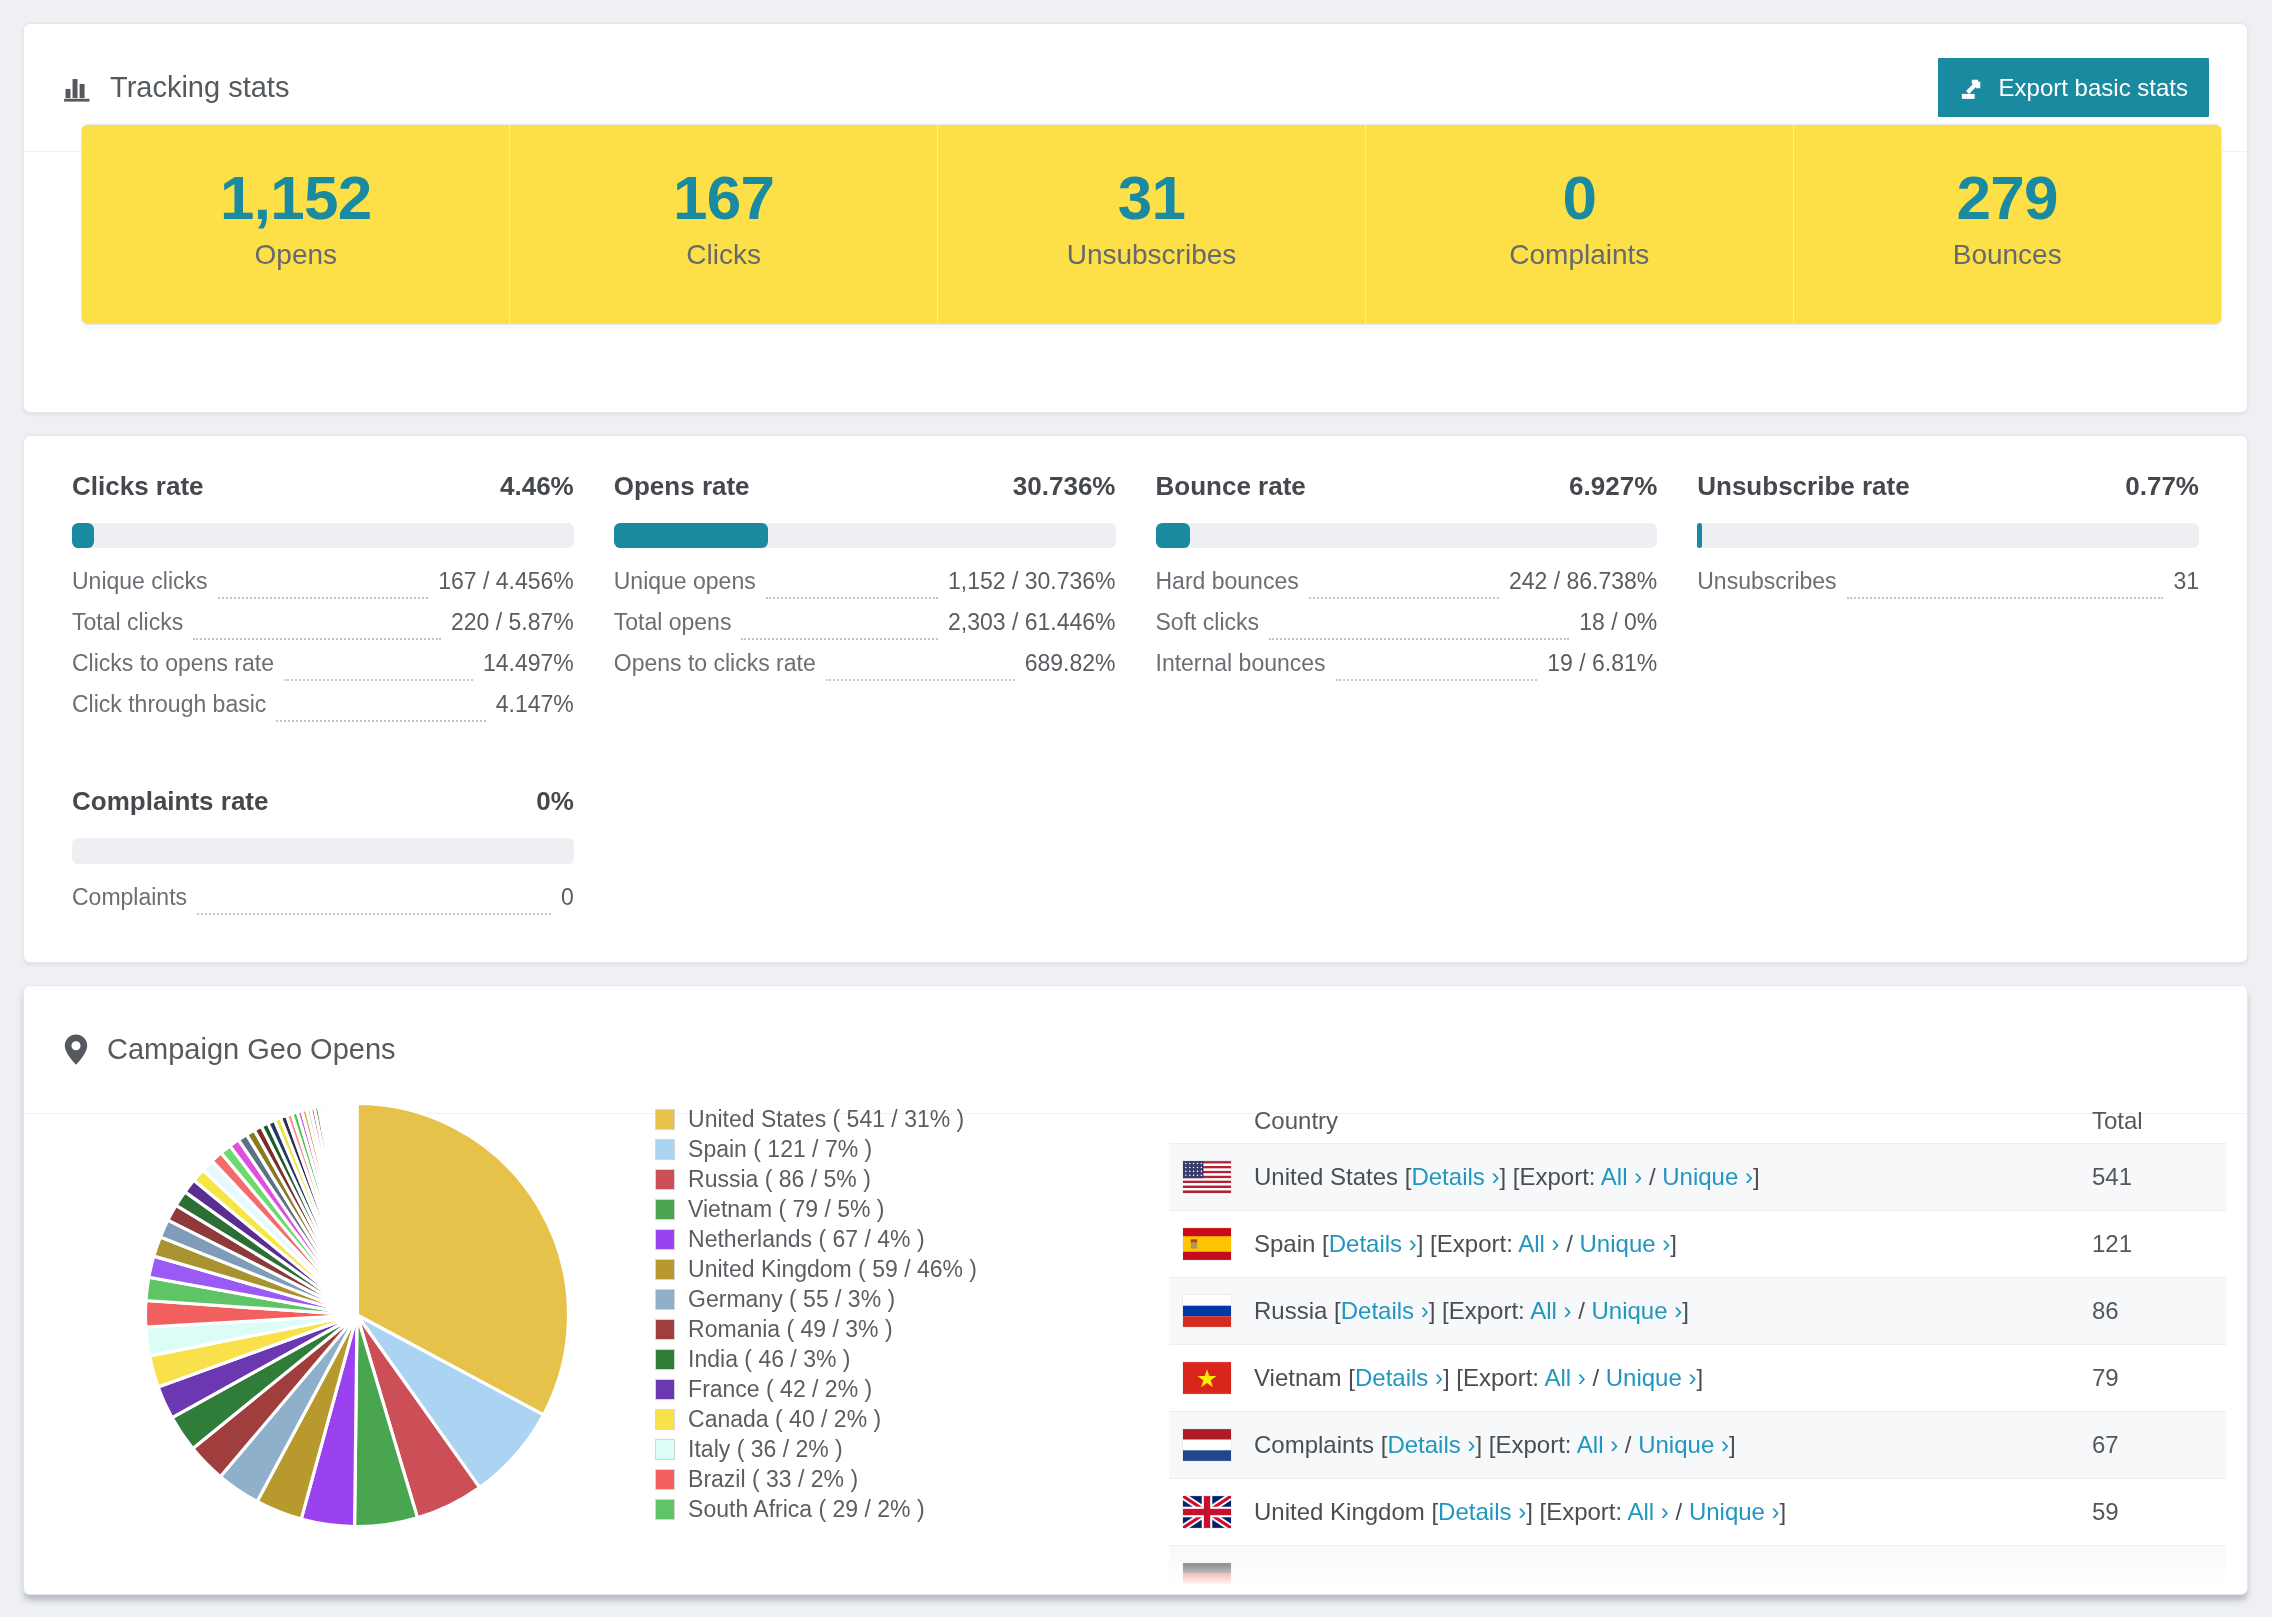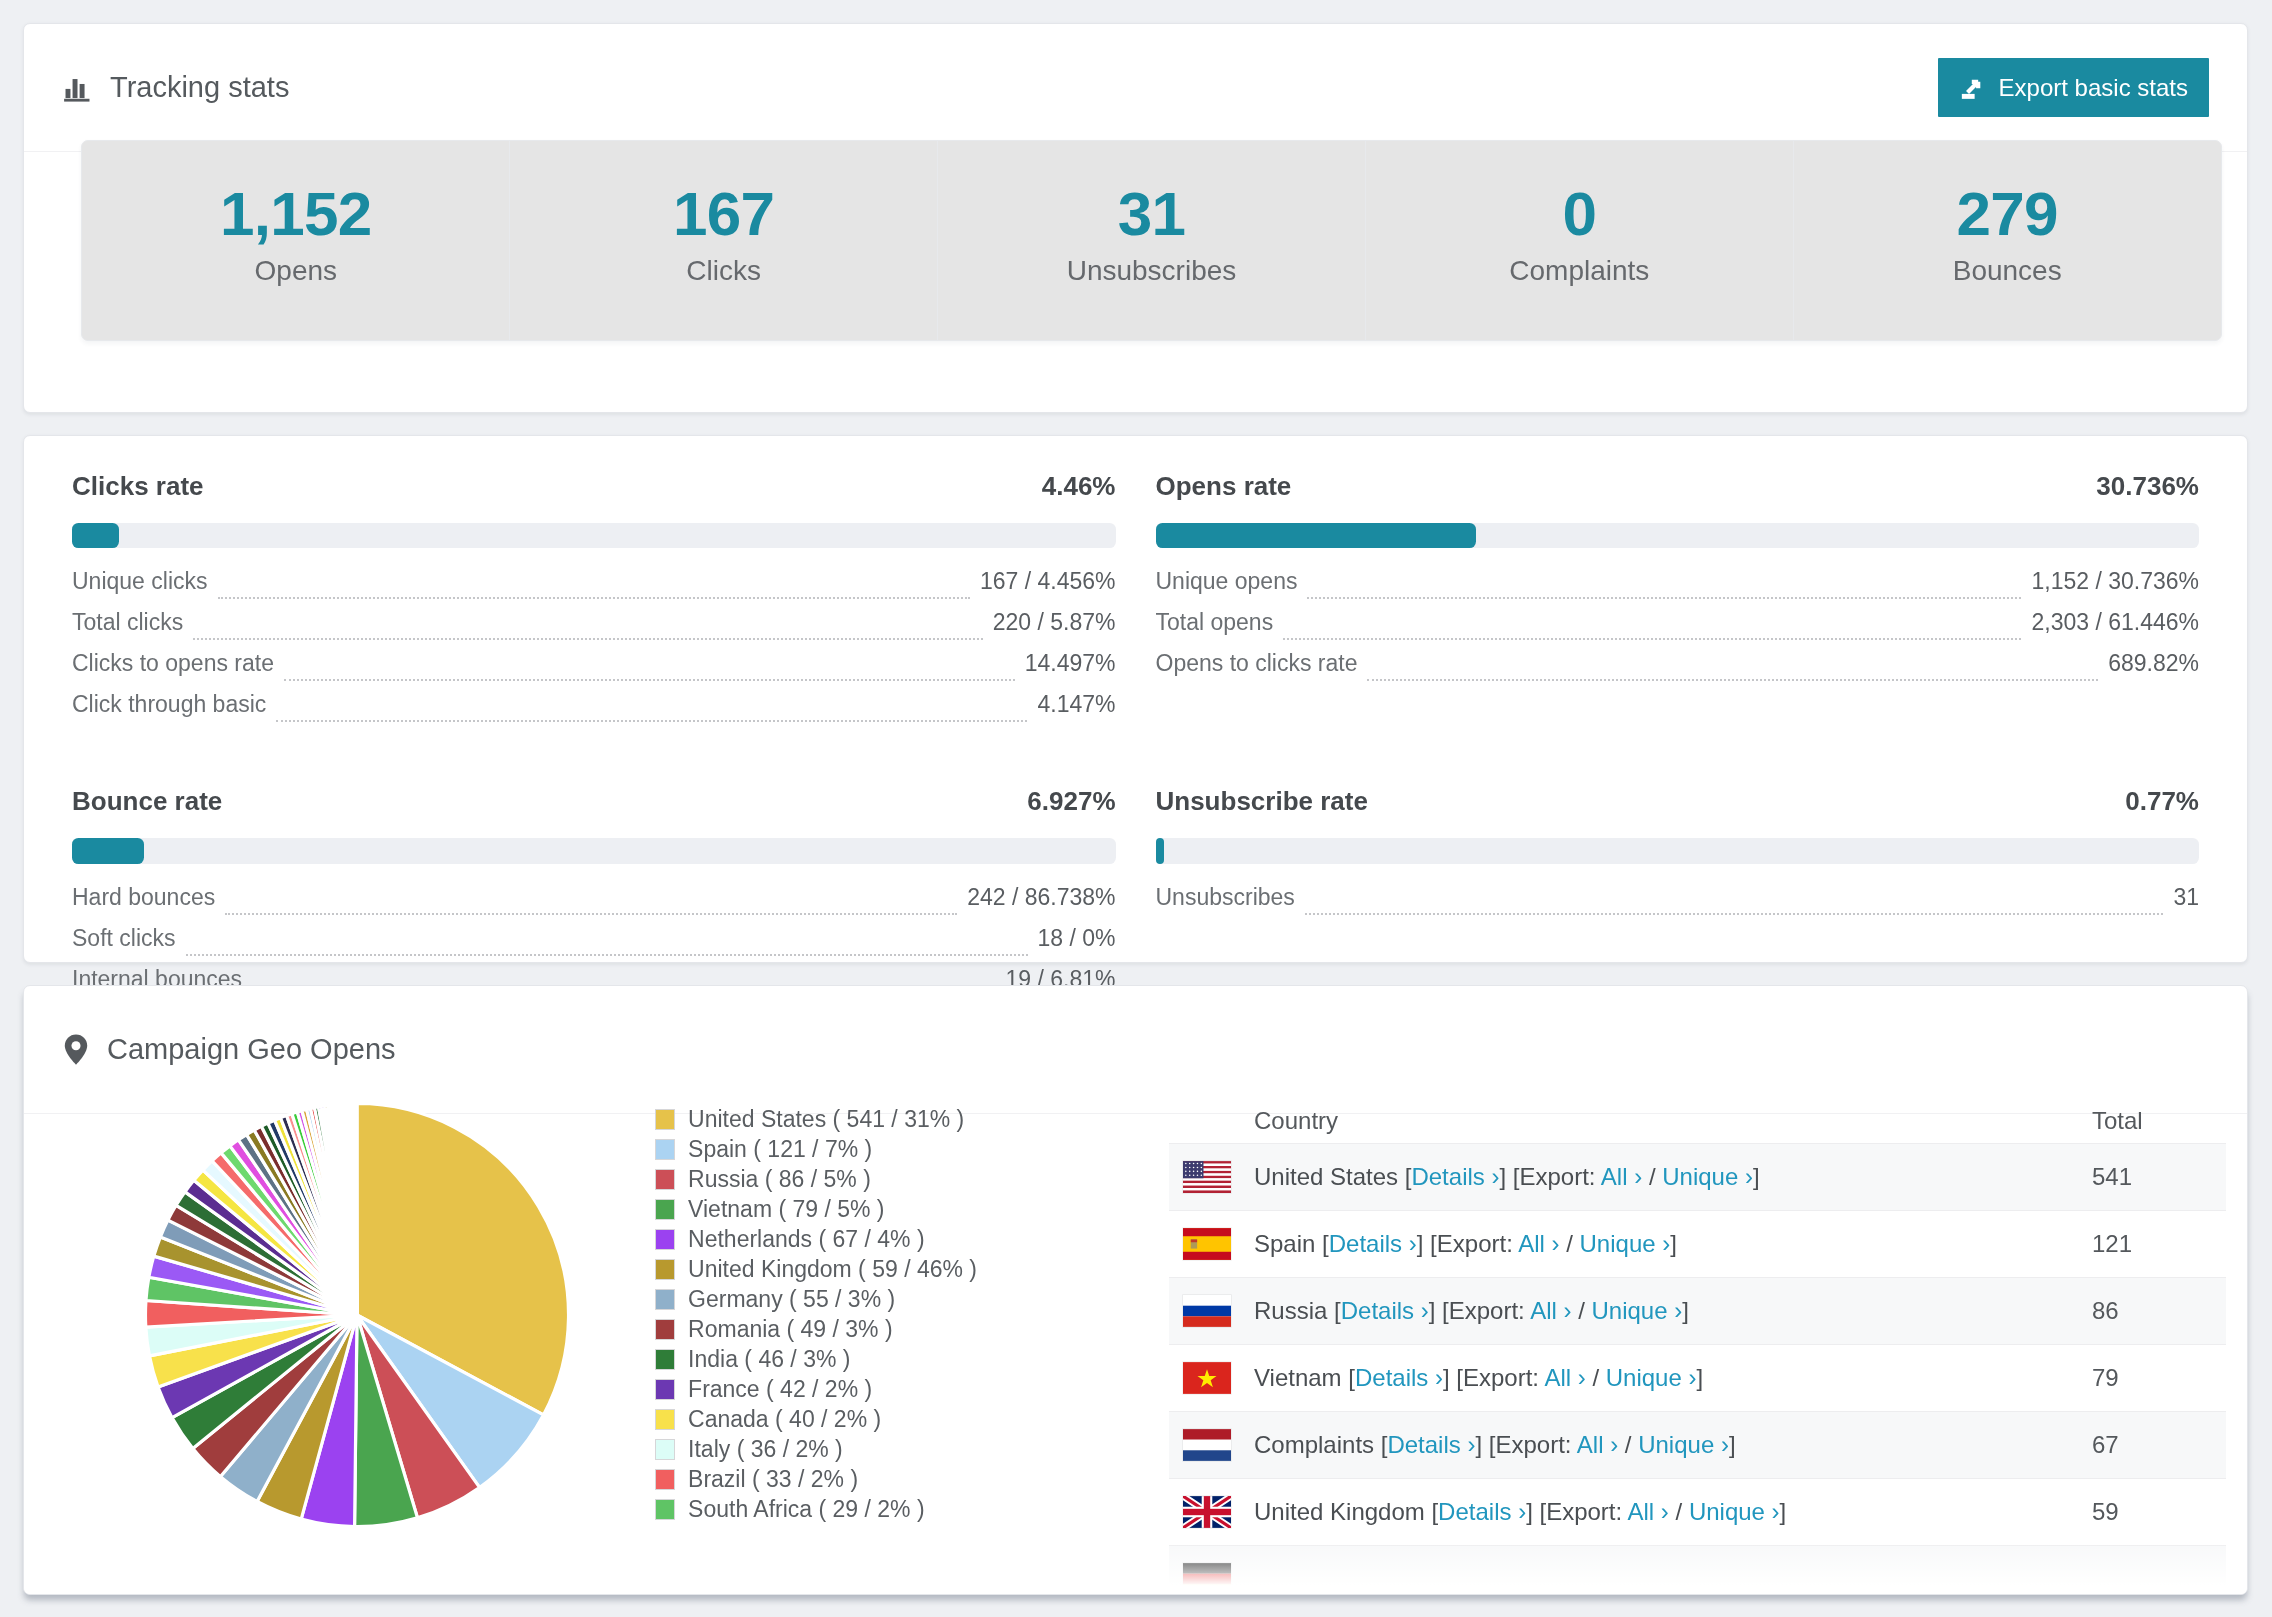--- a/index.html
+++ b/index.html
@@ -26,32 +26,32 @@
   .hicon{display:flex;flex:none}
   .btn-export{
     margin-left:auto;display:flex;align-items:center;gap:12.7px;
     background:var(--accent,#1a8aa0);color:#fff;font-size:24px;
     height:59px;padding:0 21px;border:none;border-radius:1px;cursor:pointer;
     font-family:inherit;
   }
 
   
   #stats-row{
-    position:absolute;left:25.4px;right:25.4px;top:116px;height:199px;
-    display:flex;border:1.4px solid #e7e9ec;border-radius:7px;background:#e5e5e5;
+    position:absolute;left:25.4px;right:25.4px;top:100px;height:199px;
+    display:flex;border:1.4px solid #e7e9ec;border-radius:7px;background:#fde047;
     box-shadow:0 2.1px 4.2px rgba(40,50,70,.05);
     margin-left:32px;
   }
   .stat{flex:1;display:flex;flex-direction:column;align-items:center;justify-content:center;padding-bottom:12.7px}
   .stat+.stat{border-left:1.4px solid #e7e9ec}
   .stat-value{font-size:62px;font-weight:700;color:var(--accent,#1a8aa0);line-height:1.05;letter-spacing:-0.7px}
   .stat-label{font-size:28px;color:#66696d;margin-top:8.5px}
 
   
-  #rates-grid{display:grid;grid-template-columns:1fr 1fr;column-gap:40px;row-gap:54px}
+  #rates-grid{display:grid;grid-template-columns:1fr 1fr 1fr 1fr;column-gap:40px;row-gap:54px}
   .rate-head{display:flex;justify-content:space-between;align-items:baseline;
     font-size:26px;font-weight:700;color:#45494d;margin-bottom:21px}
   .rate-bar{height:25.4px;background:#edeff3;border-radius:6.4px;position:relative}
   .rate-fill{position:absolute;left:0;top:0;bottom:0;background:var(--accent,#1a8aa0);border-radius:6.4px}
   .rate-rows{margin-top:20px}
   .rate-row{display:flex;align-items:baseline;height:41px;font-size:23px;color:#6b6f73;white-space:nowrap}
   .rate-row .leader{flex:1;border-bottom:2.1px dotted #c5c6c9;align-self:flex-end;margin:0 10px 10px 10px;min-width:28px}
   .rate-row .rvalue{color:#595d61}
 
   

